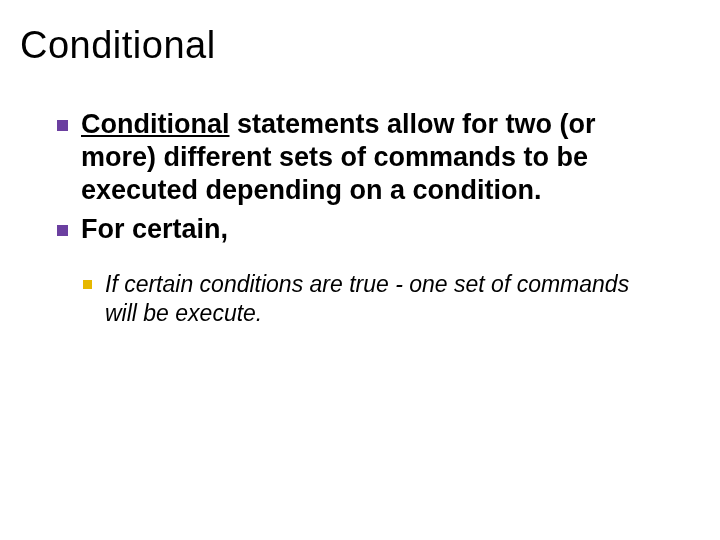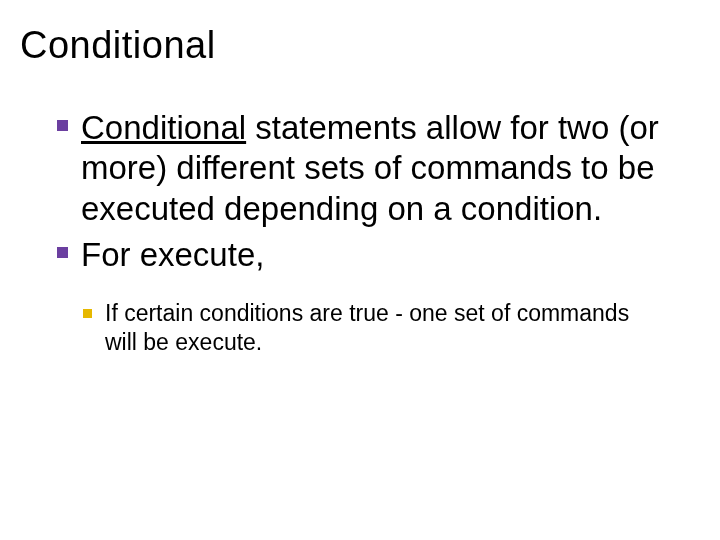--- a/index.html
+++ b/index.html
@@ -41,23 +41,24 @@
   }
   .body {
     position: absolute;
     left: 55px;
     top: 108px;
     width: 610px;
   }
   .bullet1 {
     position: relative;
     padding-left: 26px;
-    font-size: 33px;
+    font-size: 27px;
     line-height: 1.22;
     margin-bottom: 6px;
+    font-weight: bold;
   }
   .bullet1::before {
     content: "";
     position: absolute;
     left: 2px;
     top: 12px;
     width: 11px;
     height: 11px;
     background: #6b3fa0;
   }
@@ -76,41 +77,42 @@
     top: 10px;
     width: 9px;
     height: 9px;
     background: #e6b800;
   }
   .under {
     text-decoration: underline;
   }
   .sub-body {
     margin-top: 24px;
+    font-style: italic;
   }
 </style>
 </head>
 <body>
 
 <div class="slide">
 
   <div class="underline"></div>
 
   <div class="title-wrap">
     <div class="title">Conditional</div>
   </div>
 
   <div class="body">
 
     <div class="bullet1">
       <span class="under">Conditional</span><span> statements allow for two (or more) different sets of commands to be executed depending on a condition.</span>
     </div>
 
     <div class="bullet1">
-      <span>For execute,</span>
+      <span>For certain,</span>
     </div>
 
     <div class="sub-body">
       <div class="bullet2">
         <span>If certain conditions are true - one set of commands will be execute.</span>
       </div>
     </div>
 
   </div>
 

